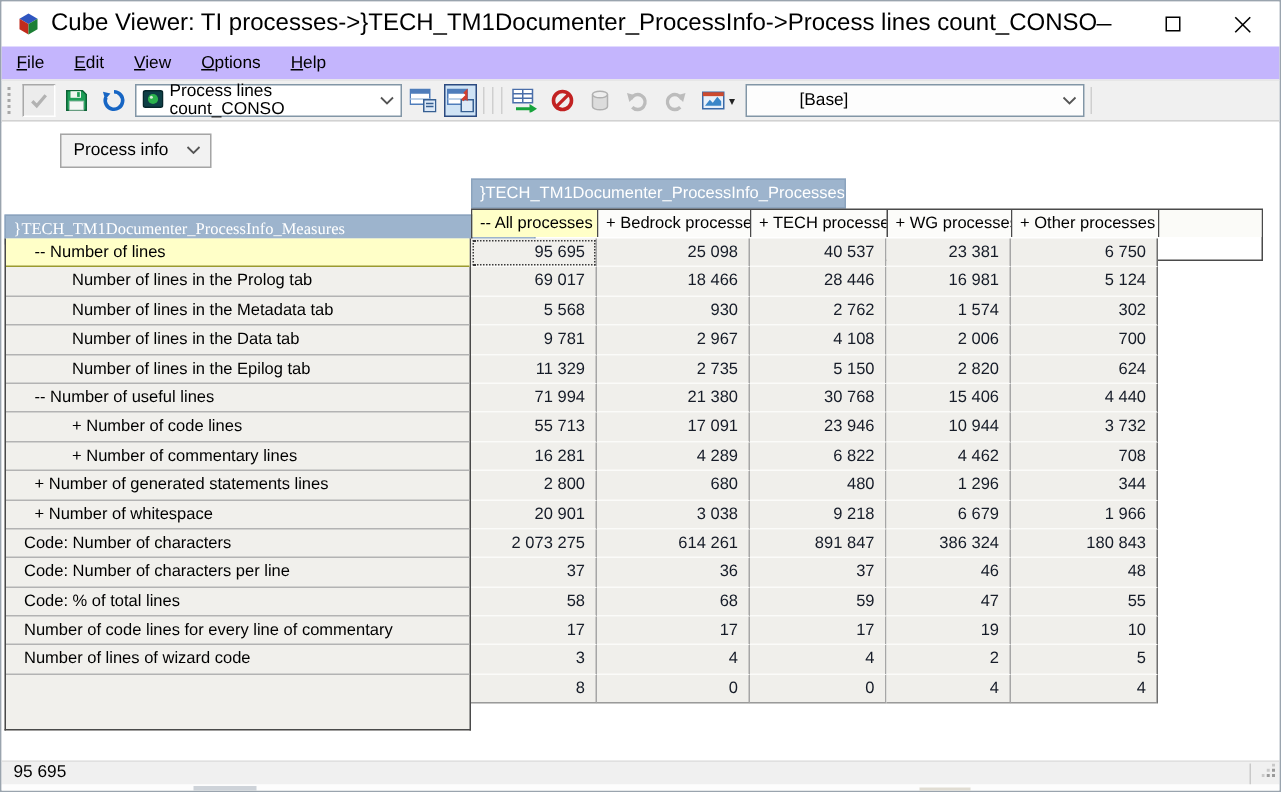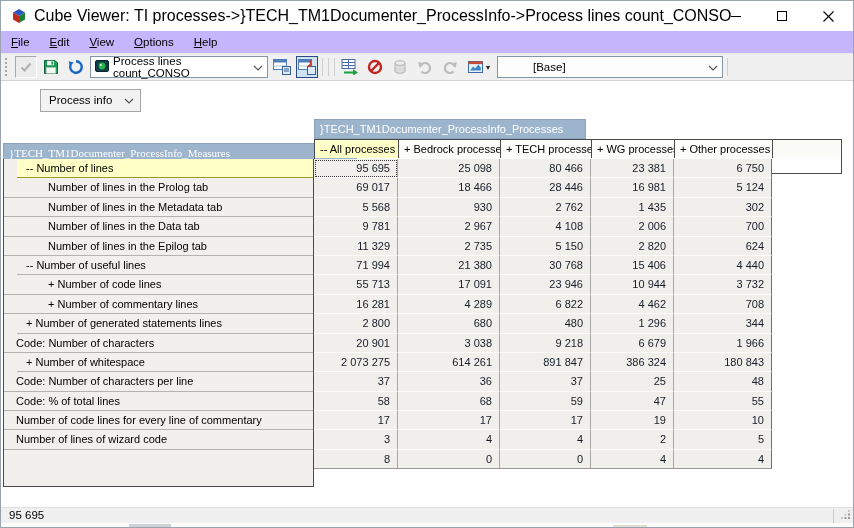--- a/index.html
+++ b/index.html
@@ -32,37 +32,37 @@
   .caret { font-size:8px; color:#222; margin-left:1px; }
 
   
   .client { position:absolute; top:81px; left:0; width:100%; height:425px; background:#fff; }
   .procinfo { position:absolute; left:8px; top:7px; width:101px; height:23px; background:#f2f2f2; border:1px solid #a5a5a5; font-size:11.5px; line-height:21px; padding-left:8px; color:#000; display:flex; align-items:center;margin-left:31px; }
   .procinfo .chev { margin-left:auto; margin-right:6px; }
 
   
   .grid { position:absolute; left:2px; top:37px; width:840px; height:388px; }
   .dim-bar { position:absolute; height:20px; background:#9db4cd; border:1px solid #8ba3bd; color:#fff; font-size:11px; line-height:18px; padding-left:5px; white-space:nowrap; overflow:hidden; }
-  .dim-cols { left:311px; top:0; width:272px; }
+  .dim-cols { left:311px; top:0; width:250px; }
   .dim-rows { left:0; top:24px; width:354px;font-family:Liberation Serif, serif; }
 
   .col-header-row { position:absolute; left:311px; top:20px; height:35px; display:flex; border:1px solid #4a4a4a; }
   .colhead { height:18px; border-right:1px solid #4a4a4a; font-size:11px; line-height:18px; padding-left:5px; background:#fcfcfa; white-space:nowrap; overflow:hidden; color:#000; }
   .colhead.sel { background:#ffffc8; }
   .colhead:nth-child(1) { width:84px; }
   .colhead:nth-child(2) { width:102px; }
   .colhead:nth-child(3) { width:91px; }
   .colhead:nth-child(4) { width:83px; }
   .colhead:nth-child(5) { width:98px; }
   .colhead:nth-child(6) { width:68px; border-right:none; background:#fbfbf8; }
 
   .row-header-col { position:absolute; left:0; top:40px; width:311px; border:1px solid #4a4a4a; border-top:none; background:#f1f0ec; }
   .rowhead { height:19.4px; border-bottom:1px solid #b3b3b3; font-size:11px; line-height:18px; white-space:nowrap; overflow:hidden; color:#000; }
   .rowhead.sel { background:#ffffc8; border-bottom-color:#9a9a30; }
-  .rowhead.ind0 { padding-left:9px;margin-left:13px; }
+  .rowhead.ind0 { padding-left:19px; }
   .rowhead.ind1 { padding-left:12px; }
   .rowhead.ind2 { padding-left:44px; }
   .rowhead-ext { height:36px; }
 
   .data-area { position:absolute; left:311px; top:40px; }
   .drow { display:flex; height:19.4px; }
   .dcell { border-right:1px solid #a6a6a6; border-bottom:1px solid #fbfbf9; background:#f0efeb; font-size:11px; line-height:18px; text-align:right; padding-right:7px; white-space:nowrap; color:#161c28; }
   .dcell:nth-child(1) { width:84px; }
   .dcell:nth-child(2) { width:102px; }
   .dcell:nth-child(3) { width:91px; }
@@ -271,48 +271,48 @@
       <div class="row-header-col" id="row-header-col">
           <div class="rowhead ind0 sel">-- Number of lines</div>
           <div class="rowhead ind2">Number of lines in the Prolog tab</div>
           <div class="rowhead ind2">Number of lines in the Metadata tab</div>
           <div class="rowhead ind2">Number of lines in the Data tab</div>
           <div class="rowhead ind2">Number of lines in the Epilog tab</div>
           <div class="rowhead ind0">-- Number of useful lines</div>
           <div class="rowhead ind2">+ Number of code lines</div>
           <div class="rowhead ind2">+ Number of commentary lines</div>
           <div class="rowhead ind0">+ Number of generated statements lines</div>
+          <div class="rowhead ind0">+ Number of whitespace</div>
           <div class="rowhead ind1">Code: Number of characters</div>
-          <div class="rowhead ind0">+ Number of whitespace</div>
           <div class="rowhead ind1">Code: Number of characters per line</div>
           <div class="rowhead ind1">Code: % of total lines</div>
           <div class="rowhead ind1">Number of code lines for every line of commentary</div>
           <div class="rowhead ind1">Number of lines of wizard code</div>
           <div class="rowhead-ext"></div>
         </div>
       <div class="data-area" id="data-area">
           <div class="drow">
             <div class="dcell selcell">95 695</div>
             <div class="dcell">25 098</div>
-            <div class="dcell">80 466</div>
+            <div class="dcell">40 537</div>
             <div class="dcell">23 381</div>
             <div class="dcell">6 750</div>
           </div>
           <div class="drow">
             <div class="dcell">69 017</div>
             <div class="dcell">18 466</div>
             <div class="dcell">28 446</div>
             <div class="dcell">16 981</div>
             <div class="dcell">5 124</div>
           </div>
           <div class="drow">
             <div class="dcell">5 568</div>
             <div class="dcell">930</div>
             <div class="dcell">2 762</div>
-            <div class="dcell">1 435</div>
+            <div class="dcell">1 574</div>
             <div class="dcell">302</div>
           </div>
           <div class="drow">
             <div class="dcell">9 781</div>
             <div class="dcell">2 967</div>
             <div class="dcell">4 108</div>
             <div class="dcell">2 006</div>
             <div class="dcell">700</div>
           </div>
           <div class="drow">
@@ -361,21 +361,21 @@
             <div class="dcell">2 073 275</div>
             <div class="dcell">614 261</div>
             <div class="dcell">891 847</div>
             <div class="dcell">386 324</div>
             <div class="dcell">180 843</div>
           </div>
           <div class="drow">
             <div class="dcell">37</div>
             <div class="dcell">36</div>
             <div class="dcell">37</div>
-            <div class="dcell">25</div>
+            <div class="dcell">46</div>
             <div class="dcell">48</div>
           </div>
           <div class="drow">
             <div class="dcell">58</div>
             <div class="dcell">68</div>
             <div class="dcell">59</div>
             <div class="dcell">47</div>
             <div class="dcell">55</div>
           </div>
           <div class="drow">

